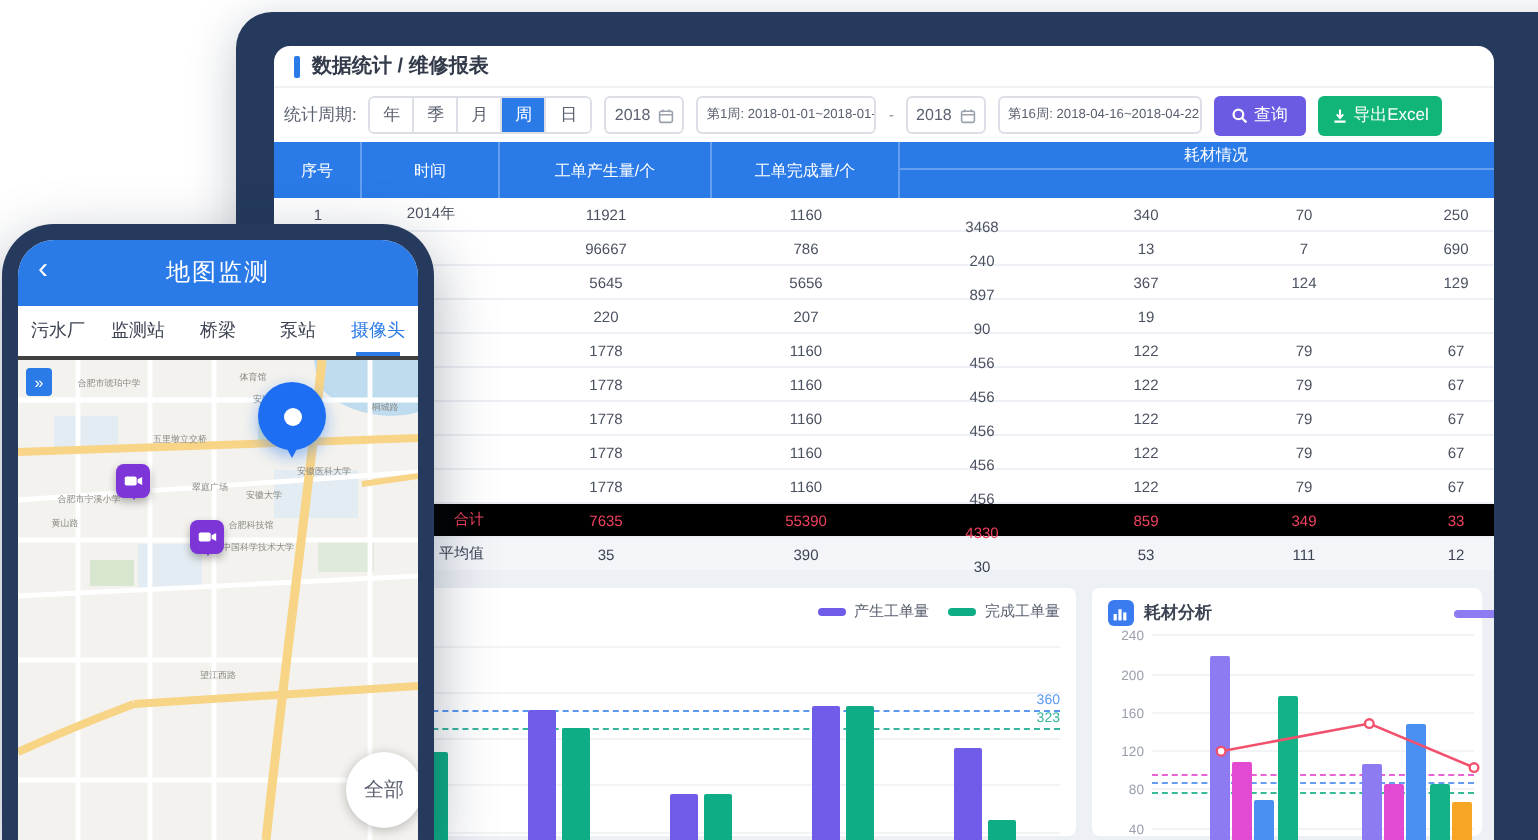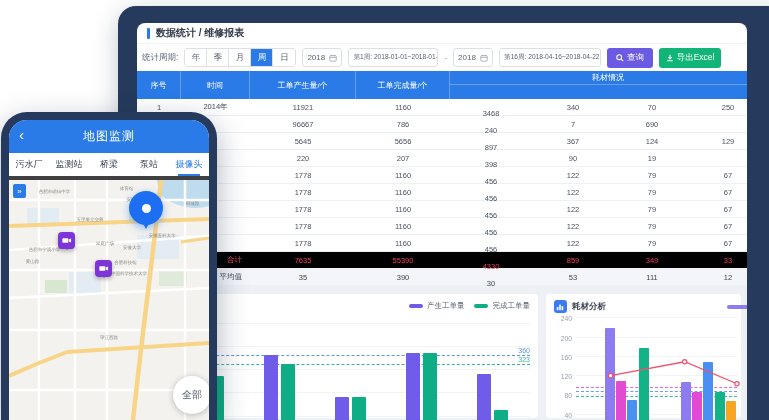--- a/index.html
+++ b/index.html
@@ -101,21 +101,21 @@
   
   .phone { position:absolute; left:1px; top:112px; width:216px; height:308px; z-index:5;
            background:#253a5c; border-radius:26px 26px 0 0; padding:8px 8px 0 8px;
            box-shadow:0 10px 30px rgba(20,35,60,.35); }
   .phone-screen { width:200px; height:300px; background:#fff; border-radius:18px 18px 0 0;
                   overflow:hidden; display:flex; flex-direction:column; }
   .p-header { height:33px; background:#2a7be8; color:#fff; display:flex; align-items:center;
               justify-content:center; position:relative; }
   .p-back { position:absolute; left:10px; top:6px; font-size:15px; line-height:18px; cursor:pointer; }
   .p-title { font-size:12px; letter-spacing:1px; }
-  .p-tabs { height:27px; display:flex; align-items:center; border-bottom:4px solid #404040; }
+  .p-tabs { height:27px; display:flex; align-items:center; border-bottom:2px solid #404040; }
   .p-tab { flex:1; text-align:center; font-size:9px; color:#3c4352; position:relative;
            height:100%; display:flex; align-items:center; justify-content:center; cursor:pointer; }
   .p-tab.active { color:#2a7be8; }
   .p-tab.active::after { content:""; position:absolute; bottom:0; left:50%; margin-left:-11px;
                          width:22px; height:2px; background:#2a7be8; }
   .map { flex:1; position:relative; background:#f3f2ee; overflow:hidden; }
   .map svg.roads { position:absolute; inset:0; }
   .map-label { position:absolute; font-size:5px; color:#8a8a85; white-space:nowrap; transform:scale(.9); }
   .expand-btn { position:absolute; left:4px; top:4px; width:13px; height:14px; background:#2a7be8;
                 border-radius:2px; color:#fff; font-size:8px; display:flex; align-items:center;
@@ -216,20 +216,21 @@
             <div class="td">250</div>
           </div>
 
           <div class="tr">
 
           <div class="td">2</div>
             <div class="td"></div>
             <div class="td">96667</div>
             <div class="td">786</div>
             <div class="td">240</div>
+            <div class="td">13</div>
             <div class="td">7</div>
             <div class="td">690</div>
           </div>
 
           <div class="tr">
 
           <div class="td">3</div>
             <div class="td"></div>
             <div class="td">5645</div>
             <div class="td">5656</div>
@@ -238,21 +239,20 @@
             <div class="td">124</div>
             <div class="td">129</div>
           </div>
 
           <div class="tr">
 
           <div class="td">4</div>
             <div class="td"></div>
             <div class="td">220</div>
             <div class="td">207</div>
-            <div class="td">398</div>
             <div class="td">90</div>
             <div class="td">19</div>
           </div>
 
           <div class="tr">
 
           <div class="td">5</div>
             <div class="td"></div>
             <div class="td">1778</div>
             <div class="td">1160</div>

